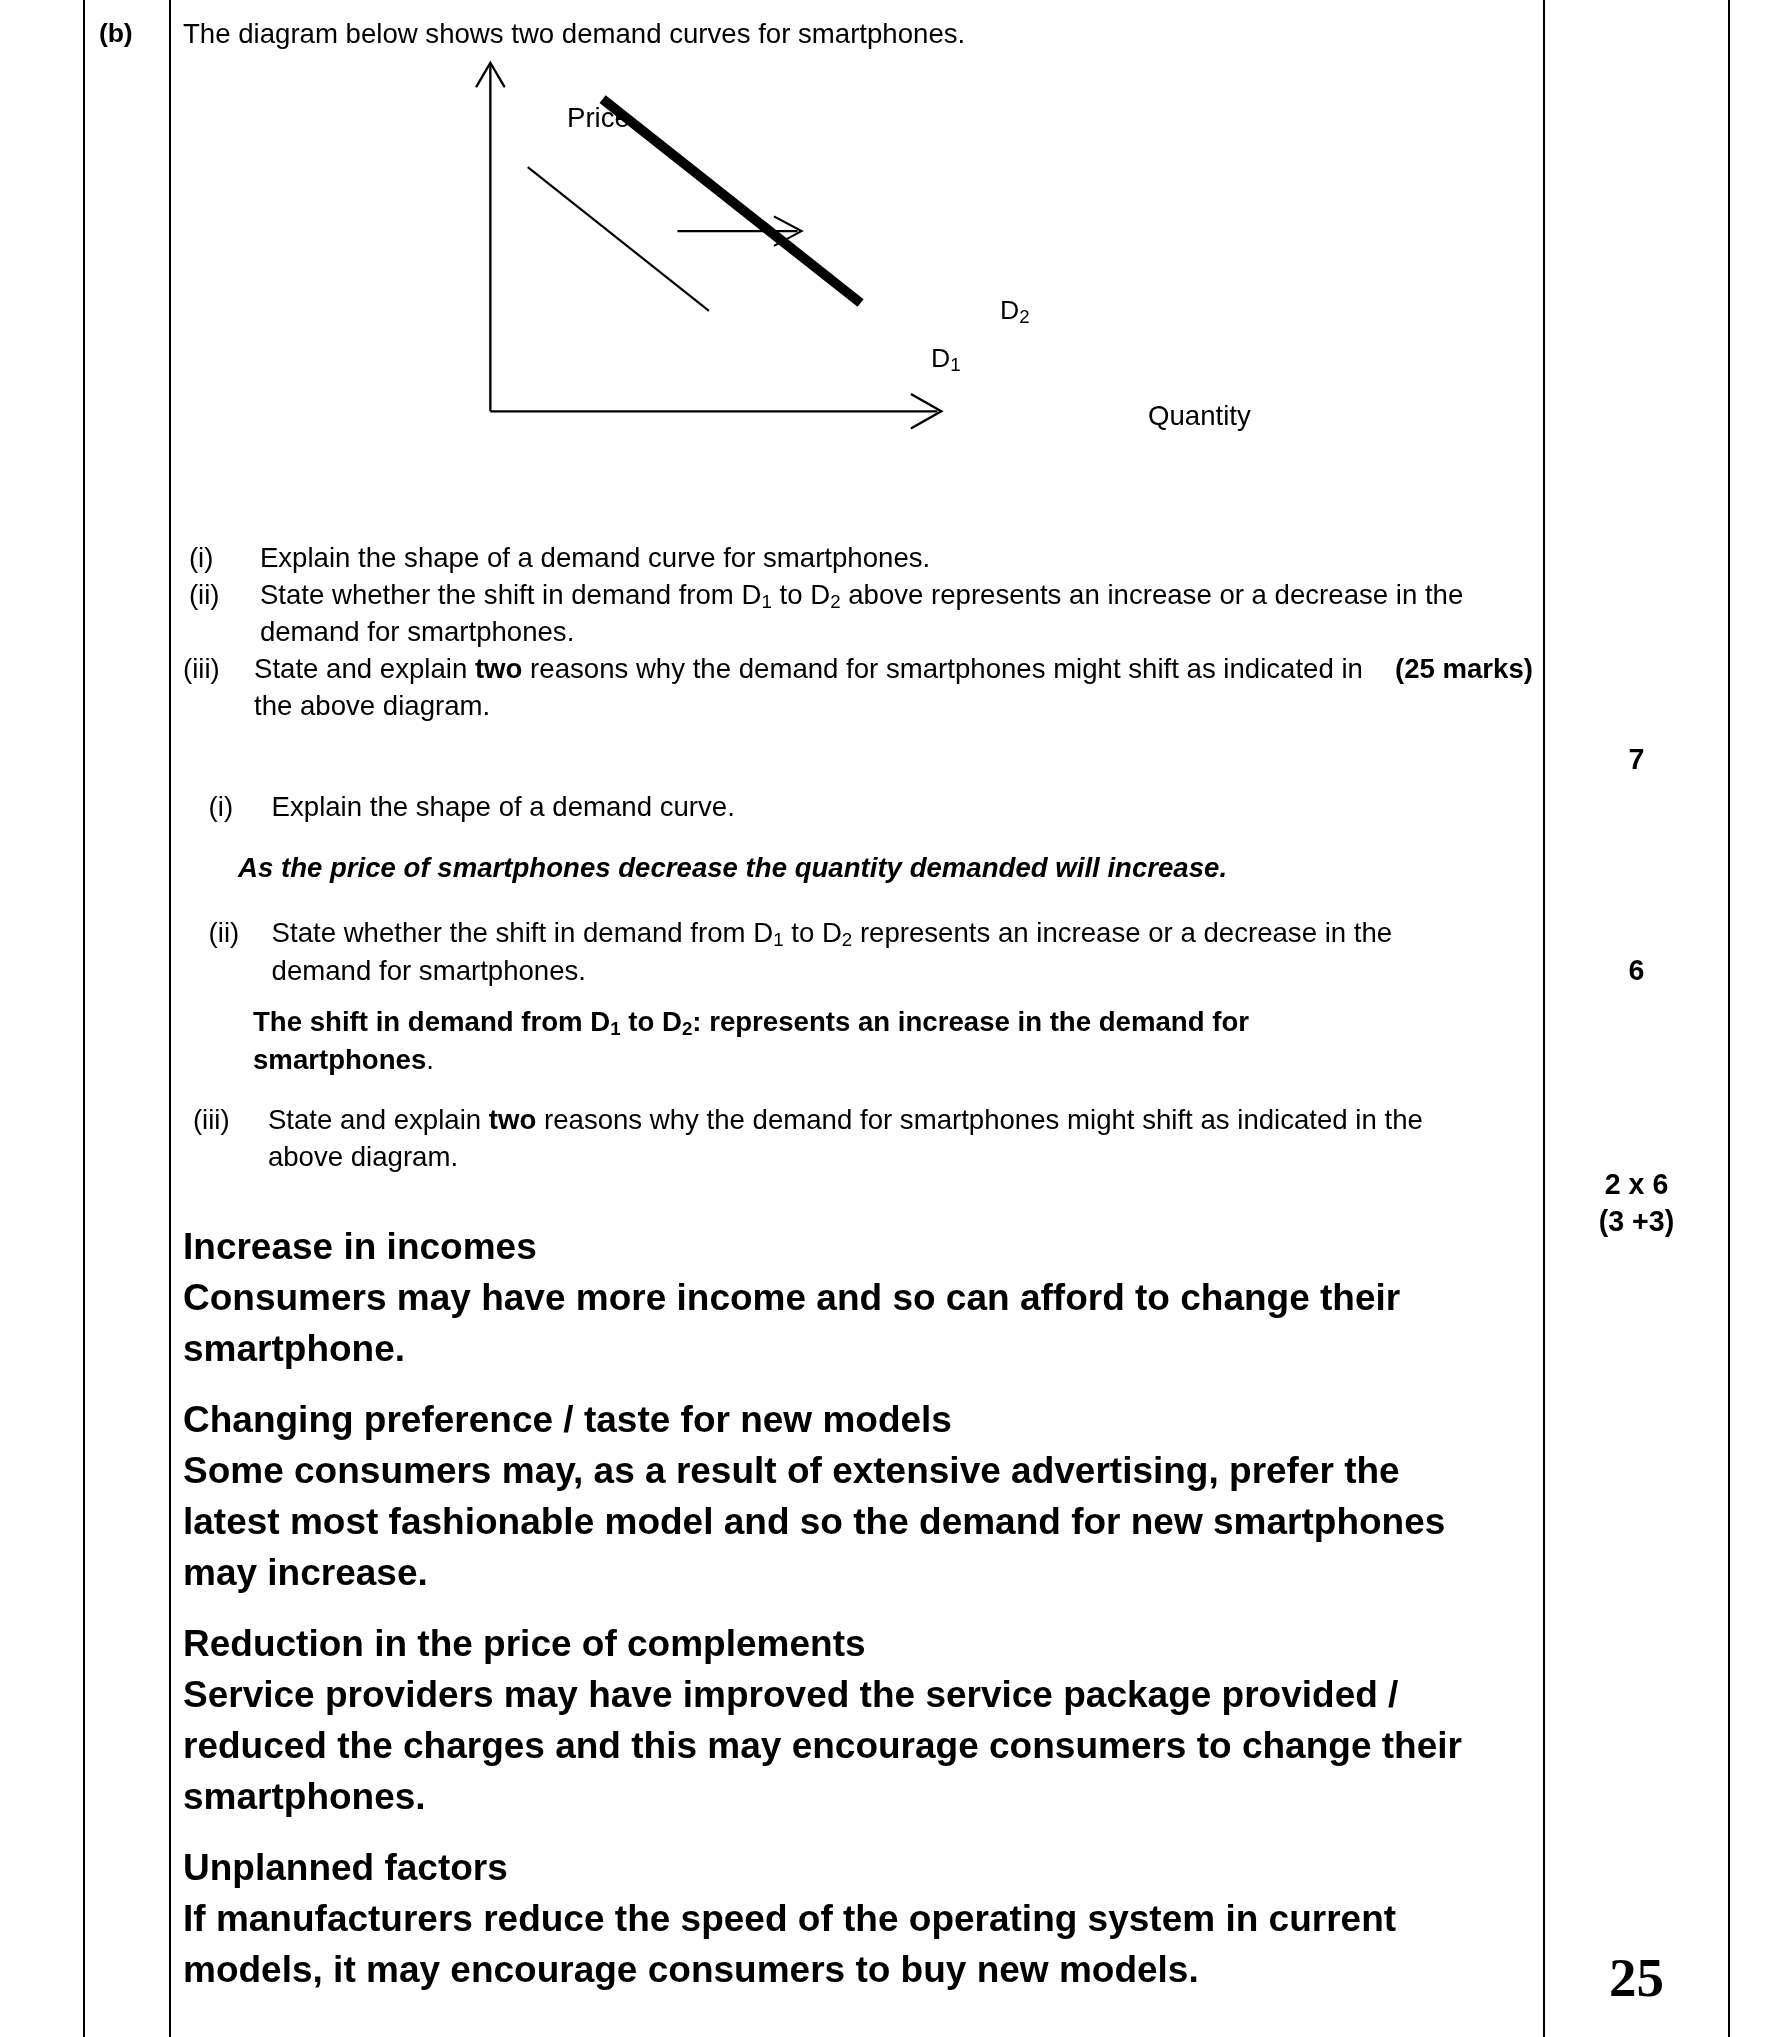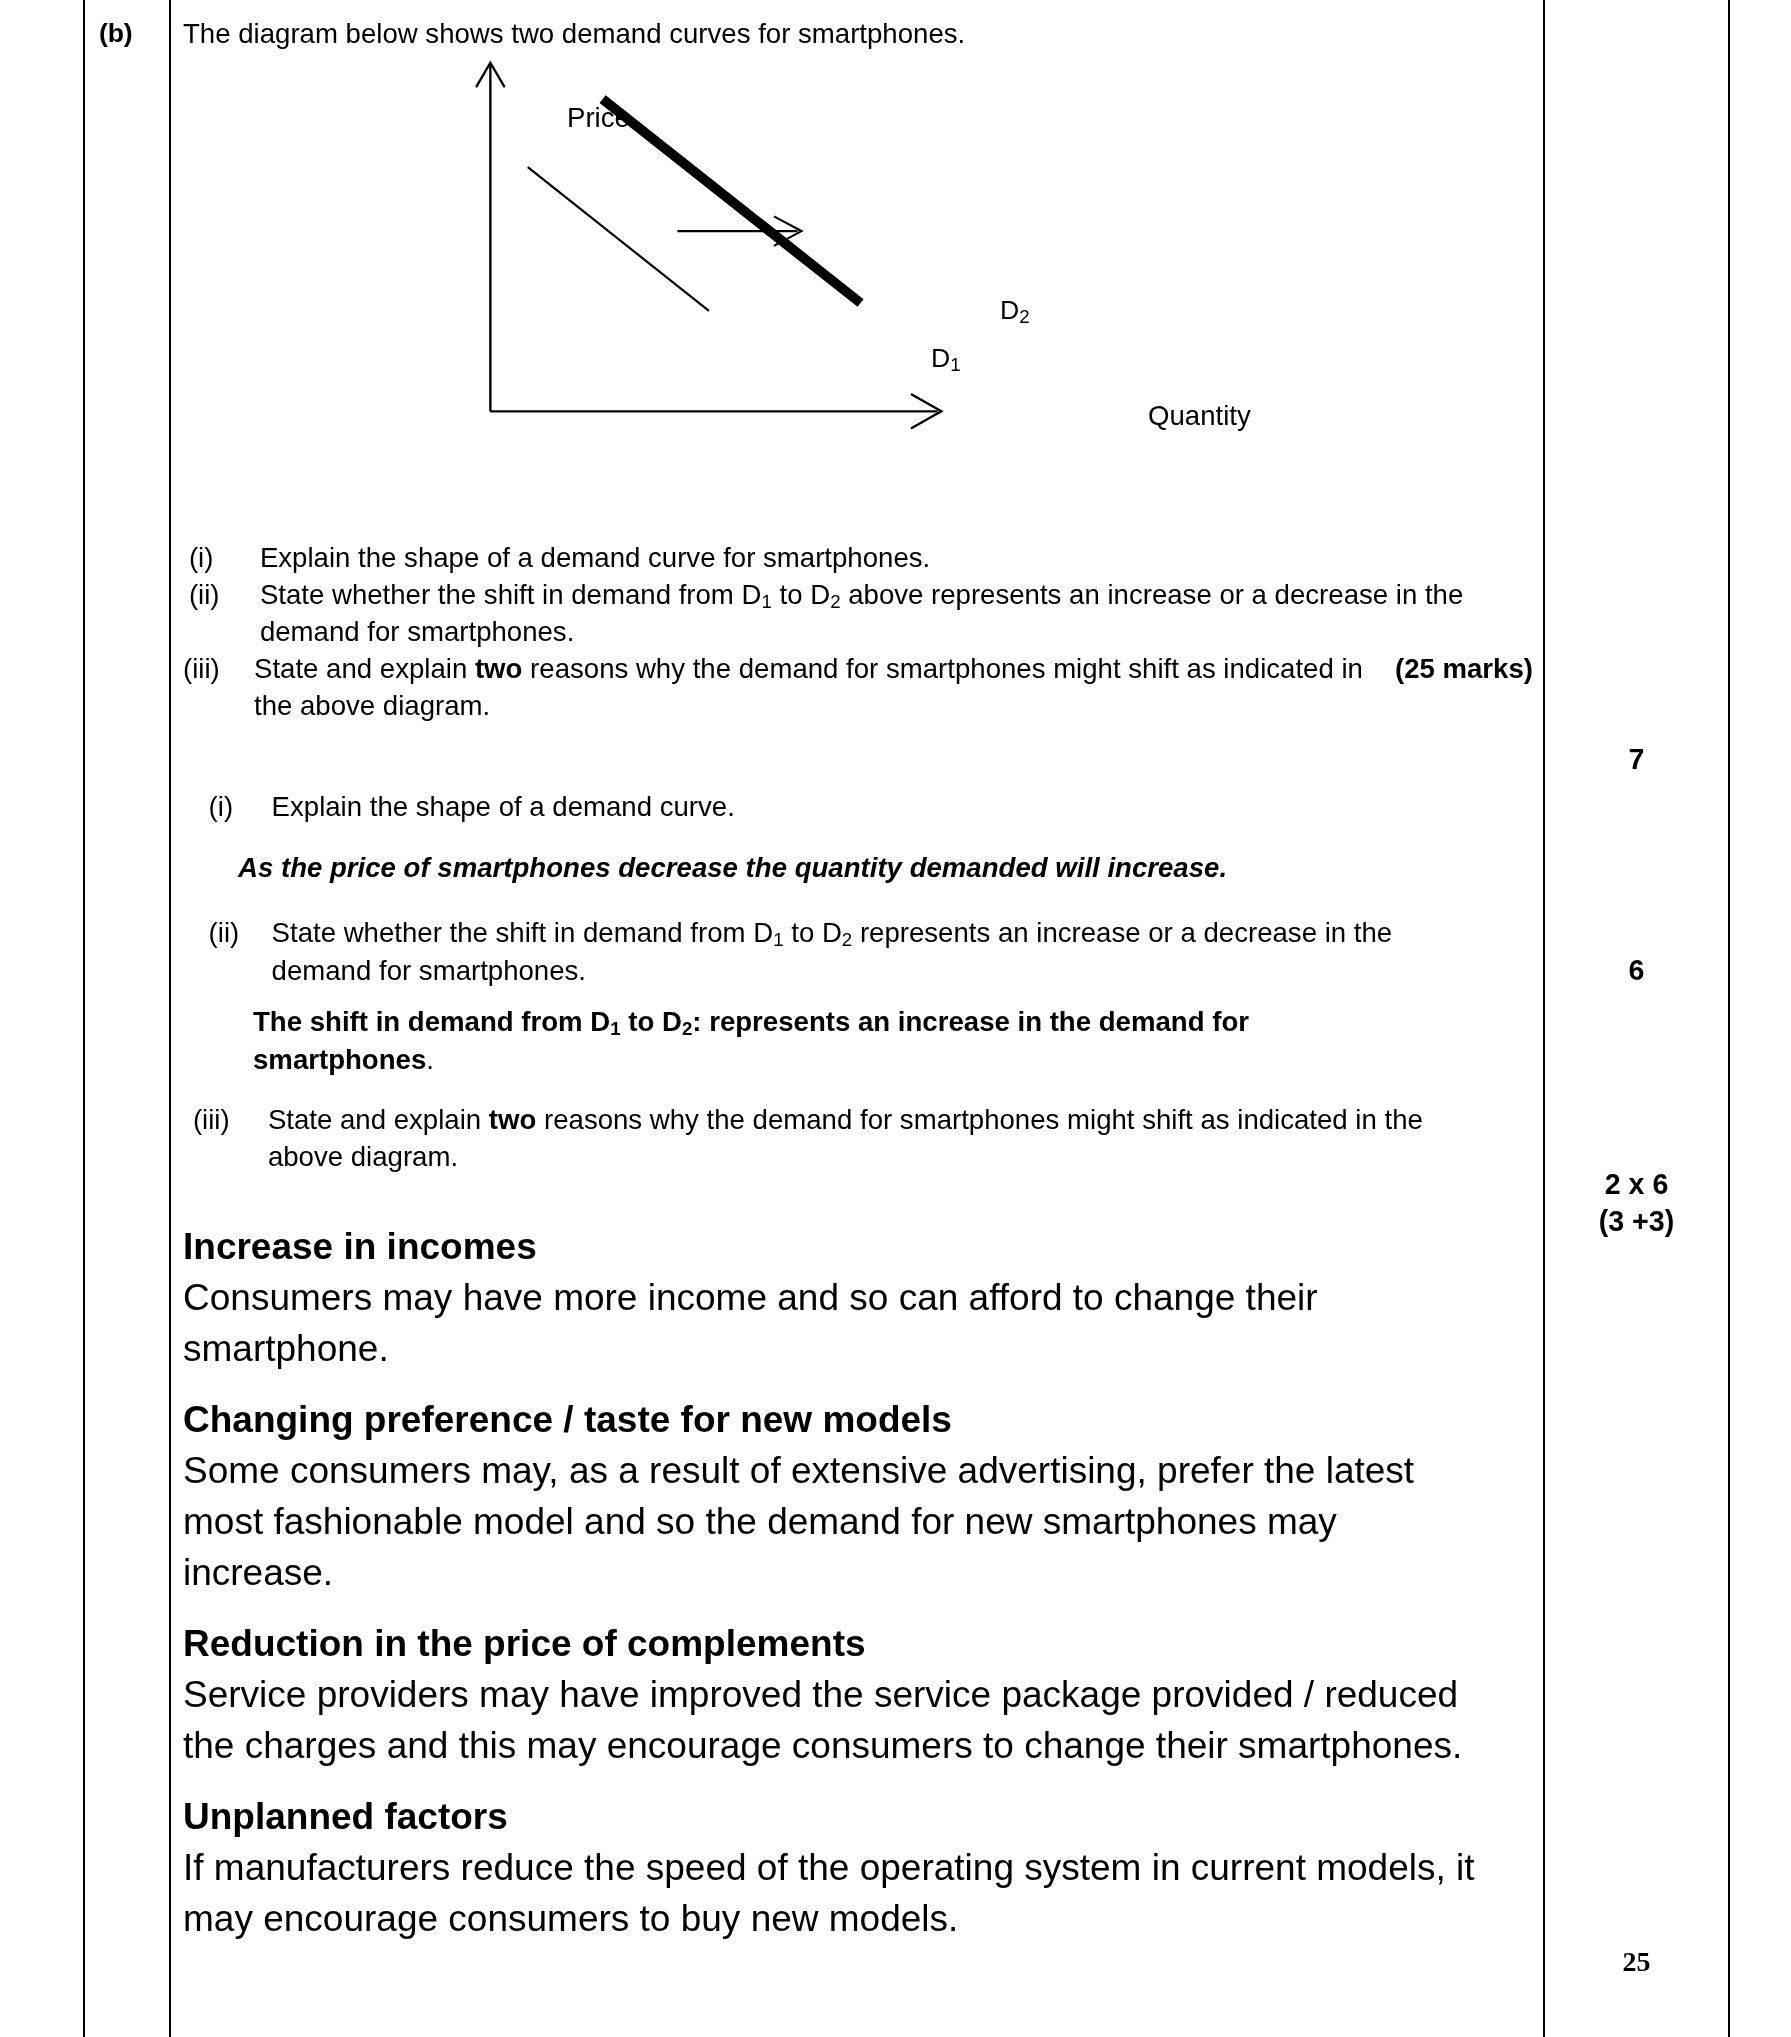--- a/index.html
+++ b/index.html
@@ -130,21 +130,21 @@
   .reasons {
     position: absolute;
     left: 0;
     top: 1221px;
     width: 1300px;
     font-size: 37px;
     line-height: 1.38;
   }
   .reason { margin-bottom: 19.7px; }
   .reason-head { font-weight: bold; }
-  .reason-body { font-weight: normal; }
+  .reason-body { font-weight: bold; }
 
   
   .marks-col {
     position: absolute;
     left: 1545px;
     top: 0;
     width: 183px;
     text-align: center;
     font-weight: bold;
     font-size: 28.6px;
@@ -152,21 +152,21 @@
   .mark-item { position: absolute; width: 183px; text-align: center; }
   .m-7  { top: 743px; }
   .m-6  { top: 954px; }
   .m-26 { top: 1166px; line-height: 1.3; }
   .m-total {
     position: absolute;
     width: 183px;
     text-align: center;
     top: 1946px;
     font-family: "Liberation Serif", serif;
-    font-size: 28px;
+    font-size: 55px;
     font-weight: bold;
   }
 </style>
 </head>
 <body>
 
 <div class="page">
 
   <div class="col-rule rule-a"></div>
   <div class="col-rule rule-b"></div>

